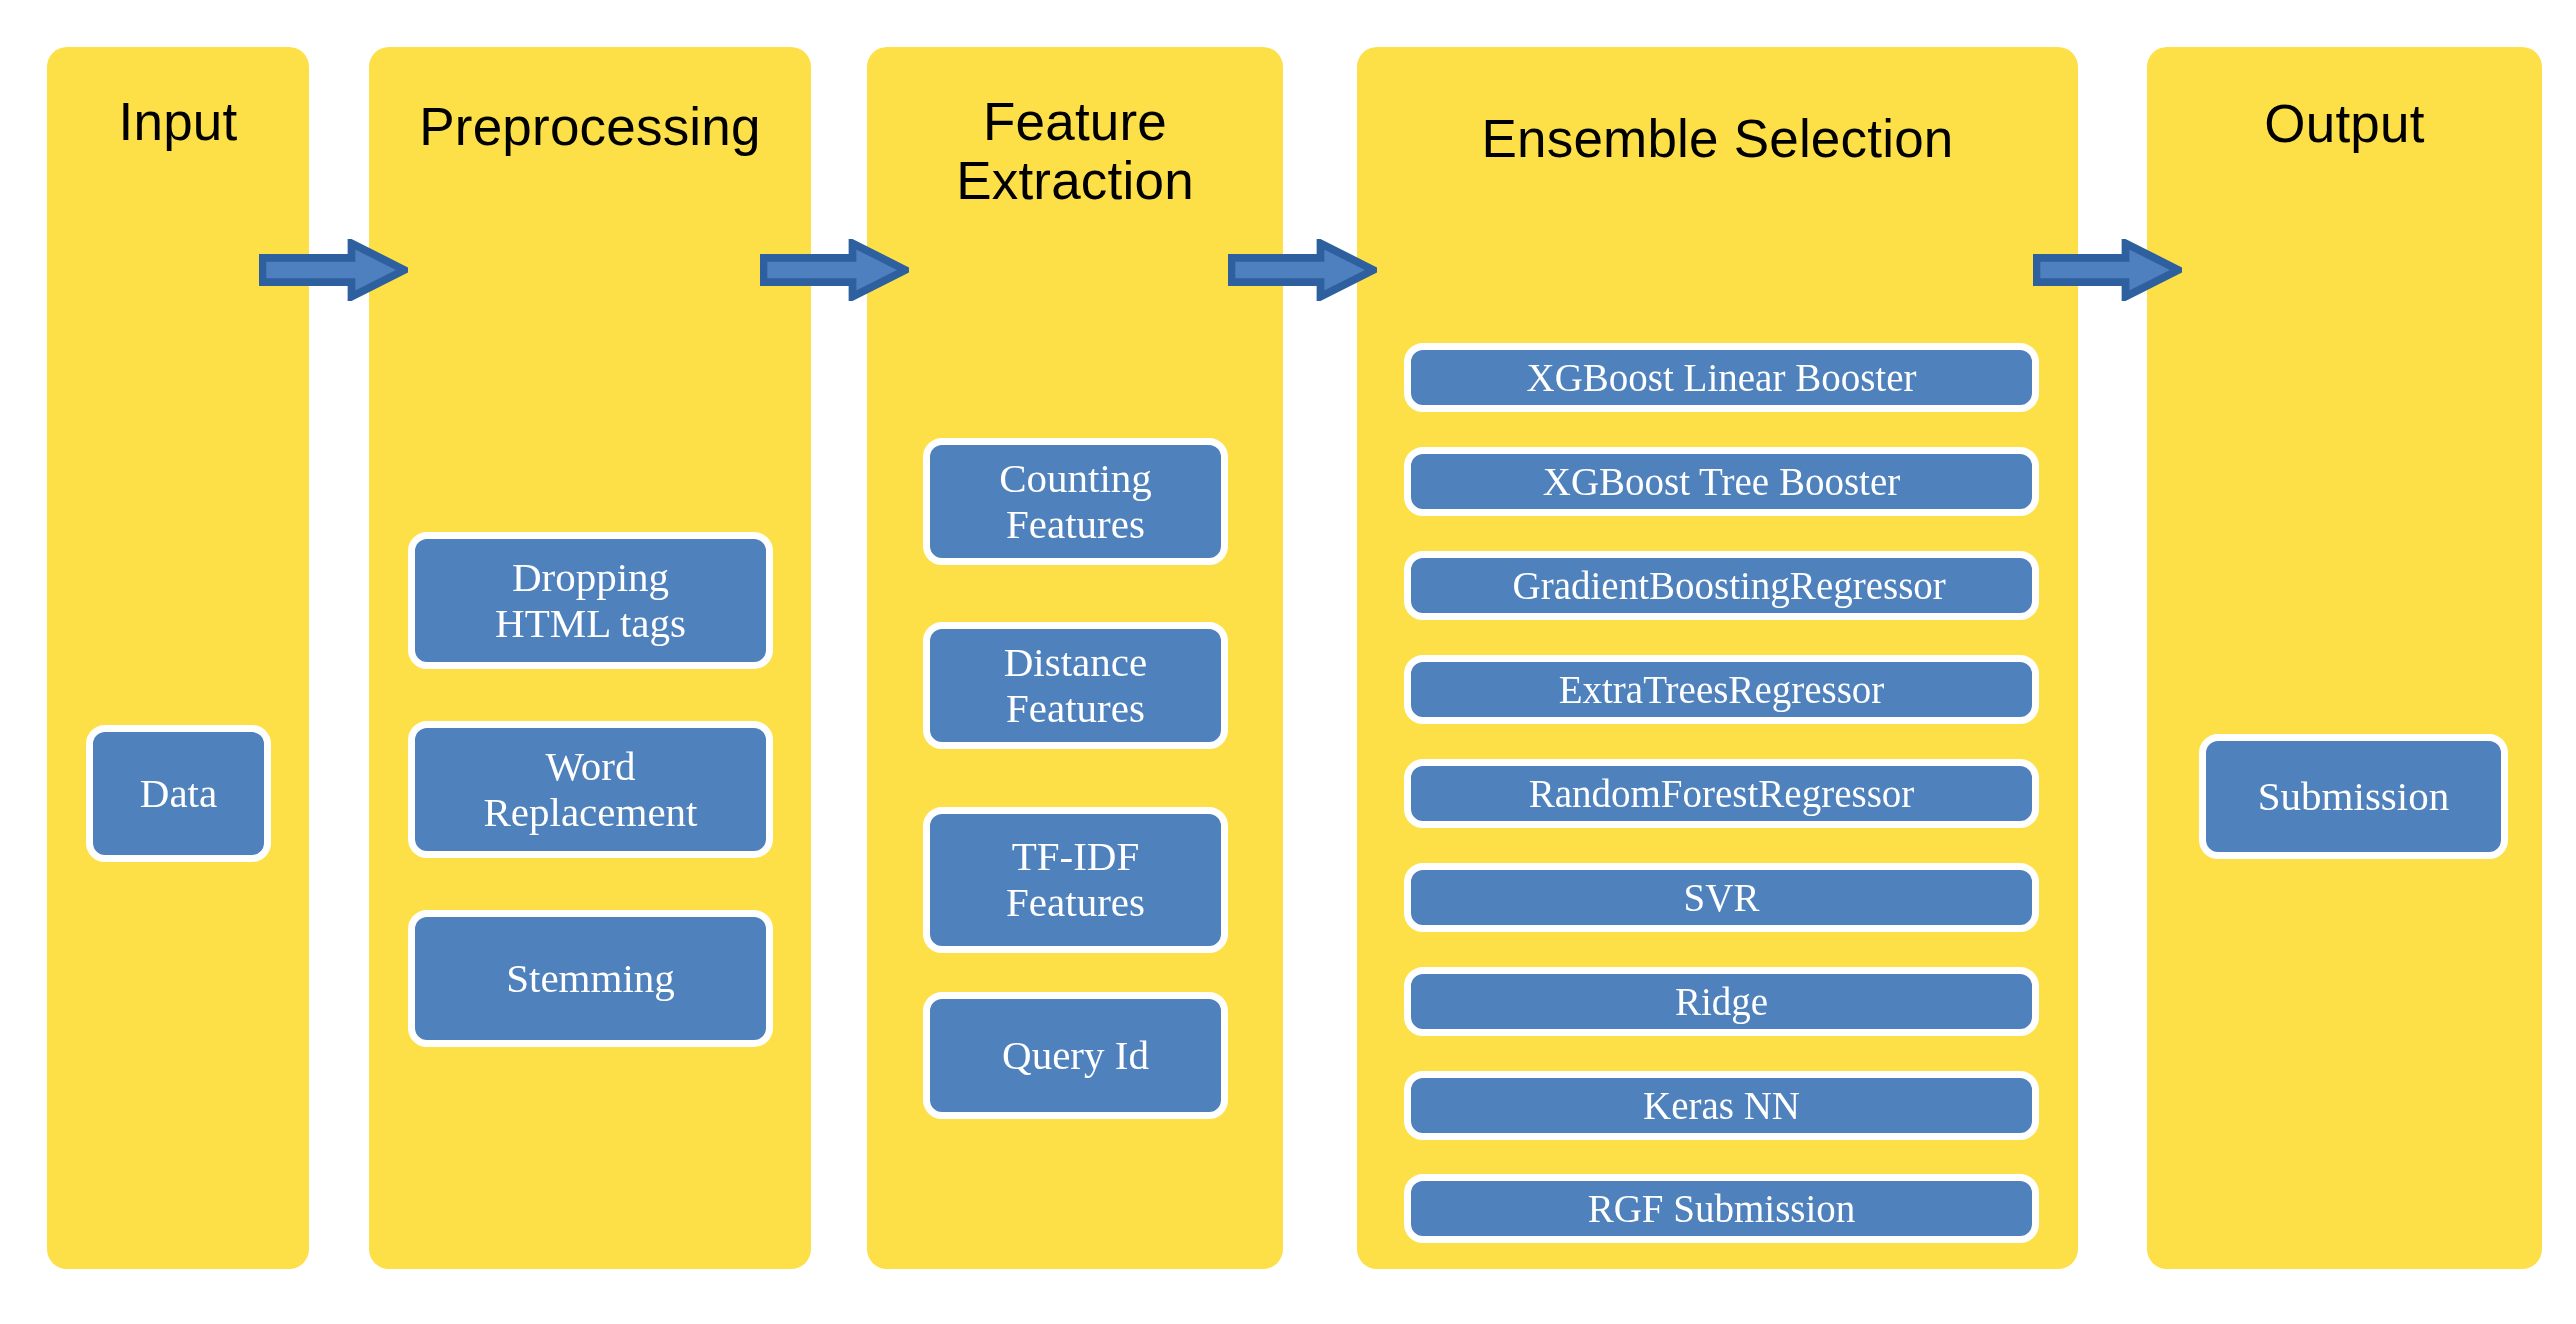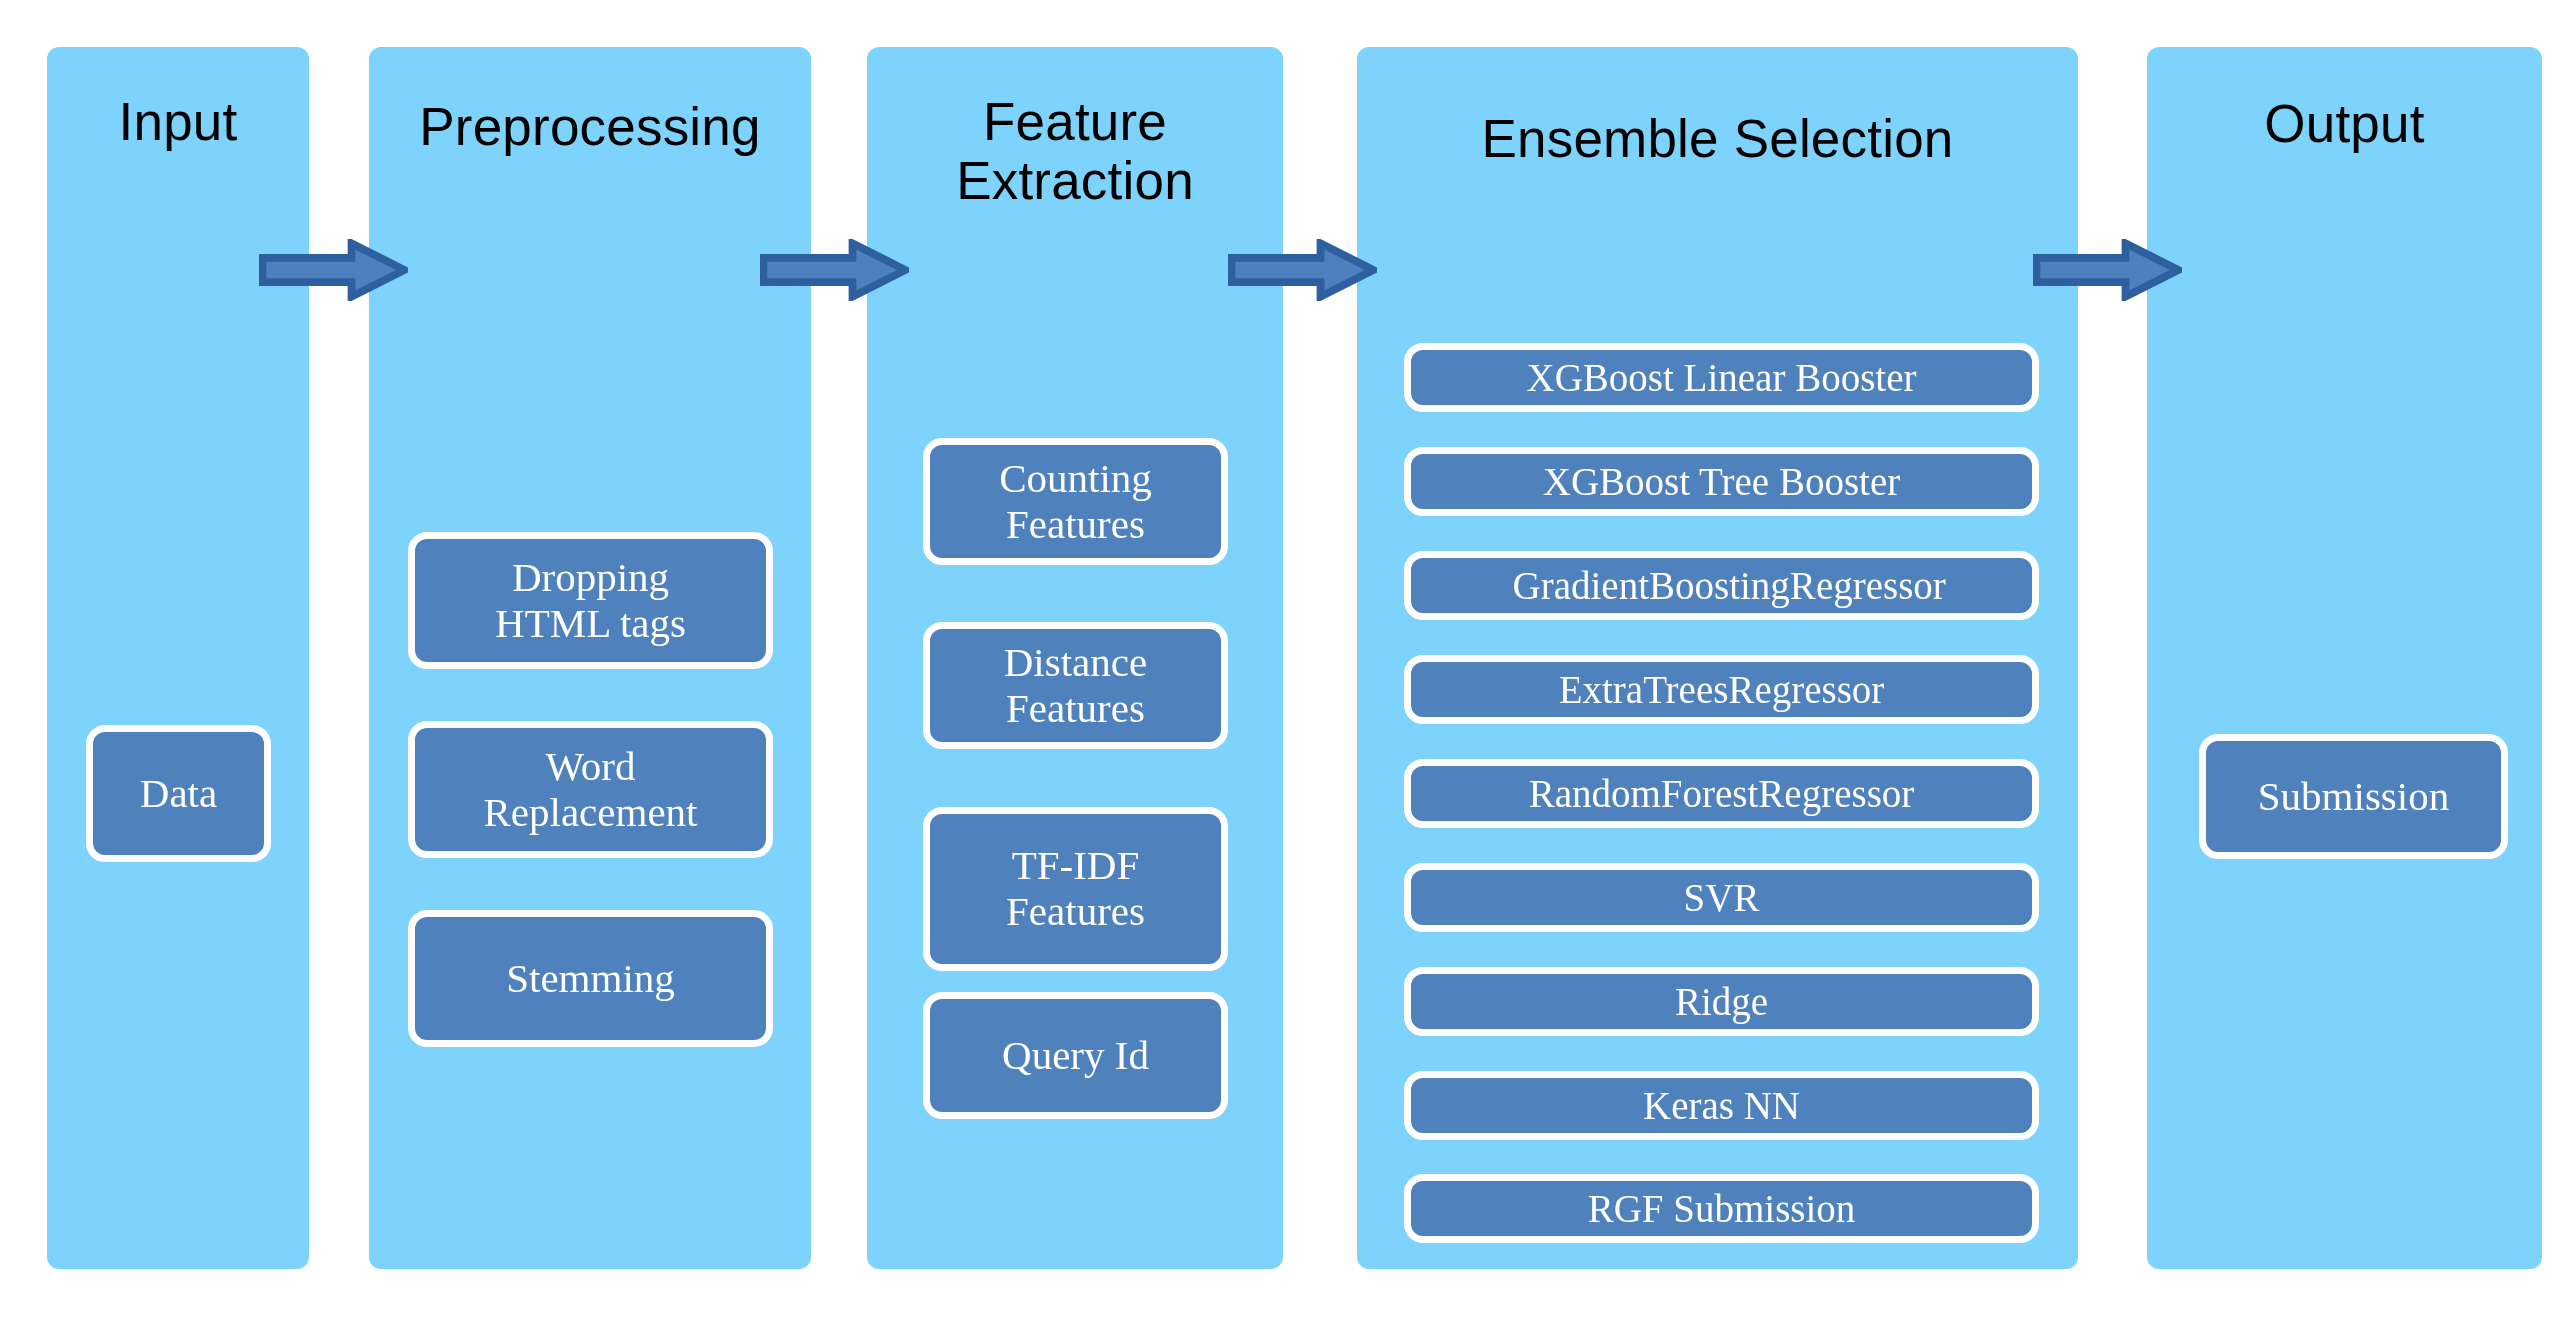--- a/index.html
+++ b/index.html
@@ -5,22 +5,22 @@
   html,body{margin:0;padding:0;background:#ffffff;}
   body{
     width:2576px;height:1324px;position:relative;overflow:hidden;
     font-family:"Liberation Sans", sans-serif;
   }
   .stage{position:absolute;left:0;top:0;width:2576px;height:1324px;}
 
   
   .panel{
     position:absolute;
-    background:#7dd3fc;
-    border-radius:12px;
+    background:#fde047;
+    border-radius:20px;
     box-sizing:border-box;
   }
   .panel-title{
     position:absolute;
     left:0;right:0;
     text-align:center;
     color:#000000;
     font-size:53px;
     line-height:1.12;
     font-weight:400;
@@ -74,21 +74,21 @@
     <div class="box" style="left:39px;top:863px;width:365px;height:137px;">Stemming</div>
   </div>
 
   <div class="panel" style="left:867px;top:47px;width:416px;height:1222px;">
     <div class="panel-title" style="top:45px;">Feature
 Extraction</div>
     <div class="box" style="left:56px;top:391px;width:305px;height:127px;">Counting
 Features</div>
     <div class="box" style="left:56px;top:575px;width:305px;height:127px;">Distance
 Features</div>
-    <div class="box" style="left:56px;top:760px;width:305px;height:164px;">TF-IDF
+    <div class="box" style="left:56px;top:760px;width:305px;height:146px;">TF-IDF
 Features</div>
     <div class="box" style="left:56px;top:945px;width:305px;height:127px;">Query Id</div>
   </div>
 
   <div class="panel" style="left:1357px;top:47px;width:721px;height:1222px;">
     <div class="panel-title" style="top:62px;">Ensemble Selection</div>
 
     <div class="box small" style="left:47px;top:296px;width:635px;height:69px;">XGBoost  Linear Booster</div>
     <div class="box small" style="left:47px;top:400px;width:635px;height:69px;">XGBoost Tree Booster</div>
     <div class="box small" style="left:47px;top:504px;width:635px;height:69px;padding-left:24px;">GradientBoostingRegressor</div>

